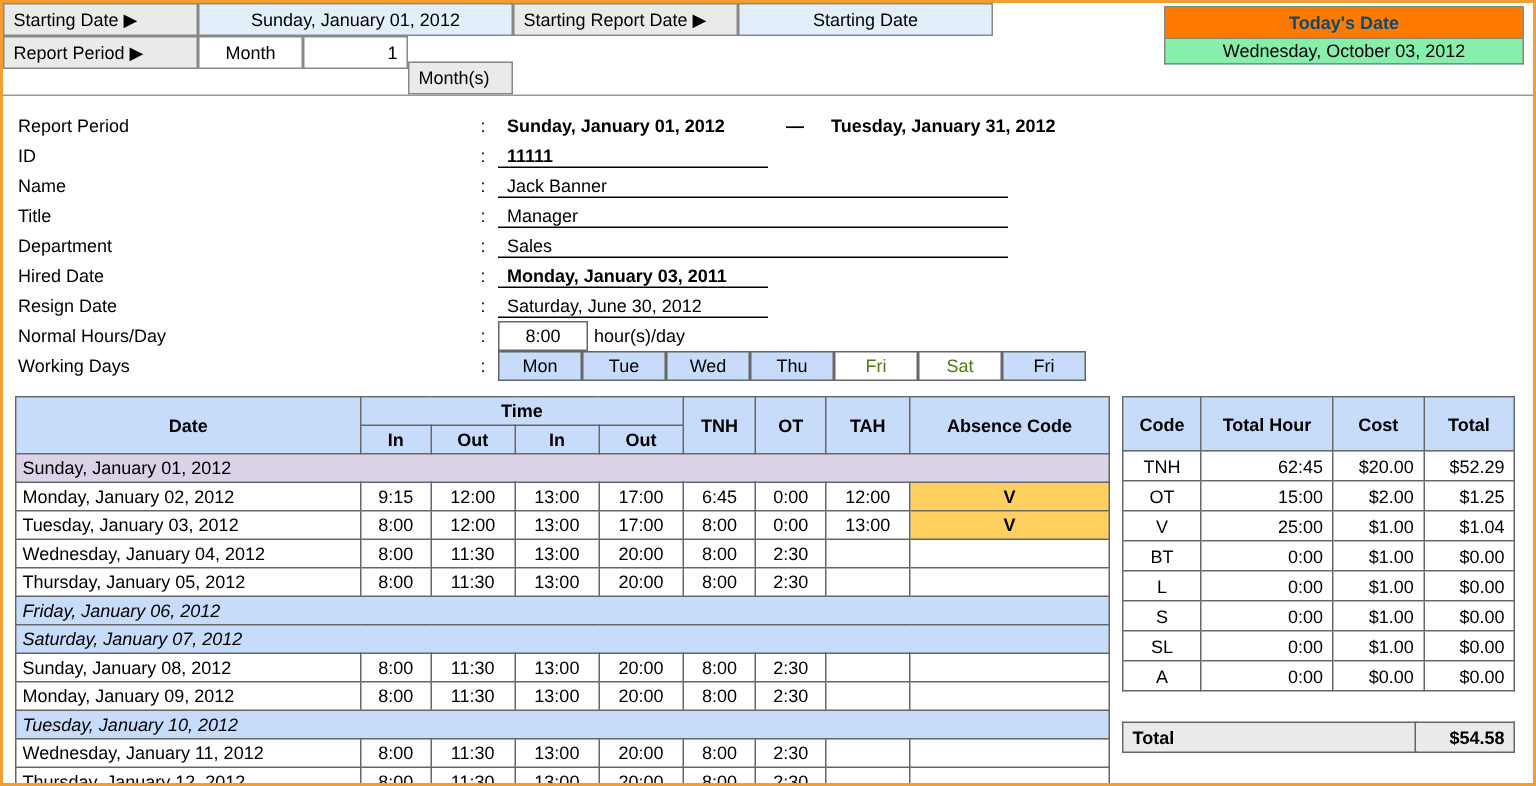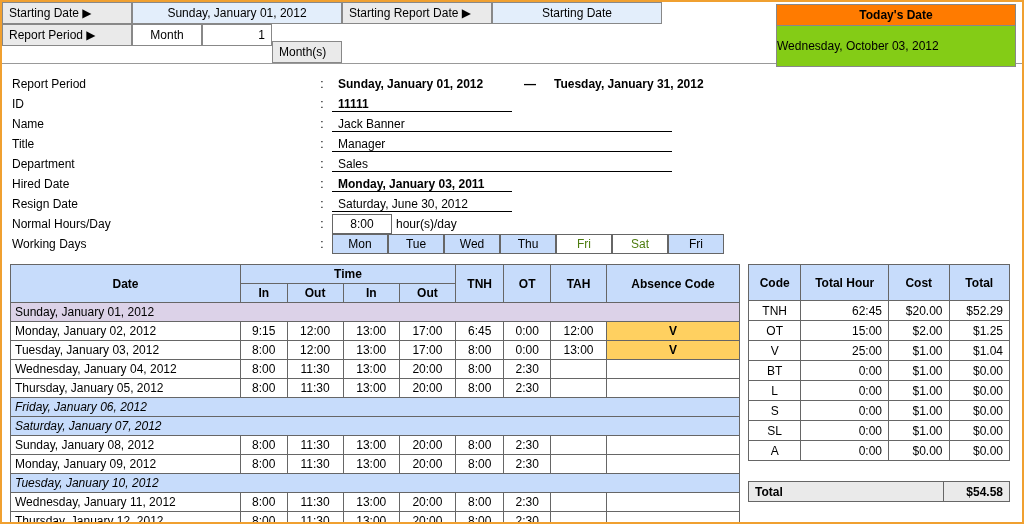--- a/index.html
+++ b/index.html
@@ -32,25 +32,25 @@
   .starting-report-value { width: 170px; background:#e3eefb; justify-content: center; }
   .report-period-label { width: 130px; background:#eaeaea; }
   .report-period-unit { width: 70px; background:#fff; justify-content:center; }
   .report-period-num { width: 70px; background:#fff; text-align:right; justify-content:flex-end; }
   .report-period-suffix { width: 70px; background:#eaeaea;margin-top:17px; }
   .today-box {
     position:absolute; right:6px; top:2px; width:240px;
     display:flex; flex-direction:column;
   }
   .today-header {
-    background:#ff7b00; color:#000000; font-weight:bold;
+    background:#ff7b00; color:#0c4a6e; font-weight:bold;
     text-align:center; padding:3px 0; border:1px solid #888;
   }
   .today-value {
-    background:#84cc16; text-align:left; padding:13px 0; border:1px solid #888; border-top:none;
+    background:#86efac; text-align:center; padding:1px 0; border:1px solid #888; border-top:none;
   }
   .report-info {
     padding: 10px 10px 6px 10px;
   }
   .info-row {
     display:flex; align-items:center; height:20px;
   }
   .info-label { width: 300px; }
   .info-colon { width: 20px; text-align:center; }
   .info-value { font-weight:bold; border-bottom:1px solid #000; min-width:180px; padding:0 6px; }

